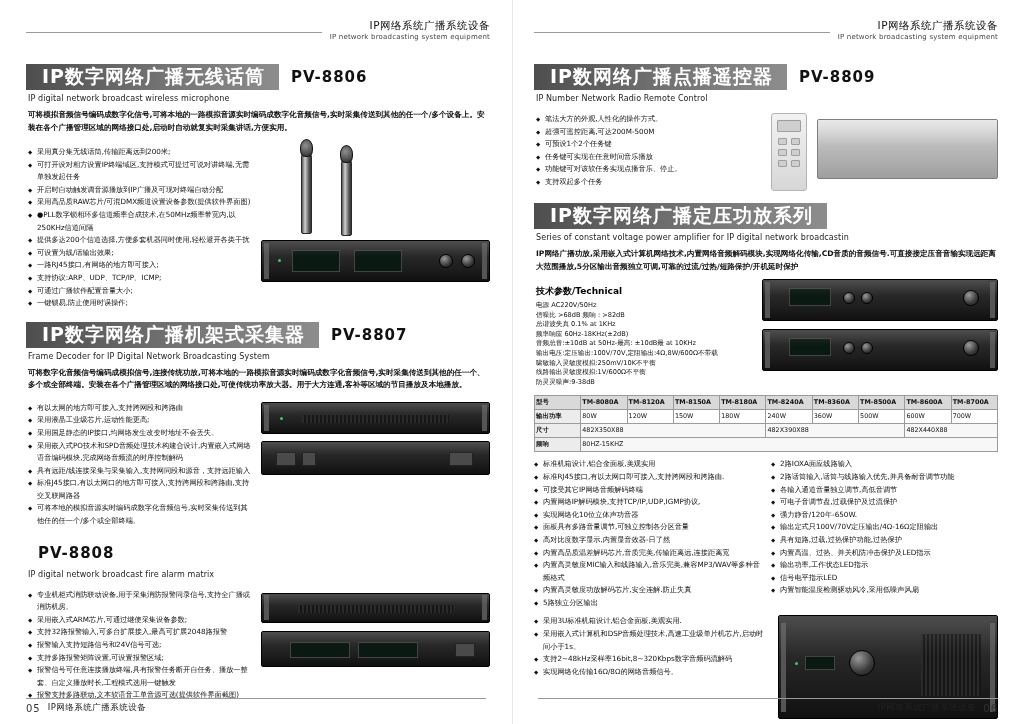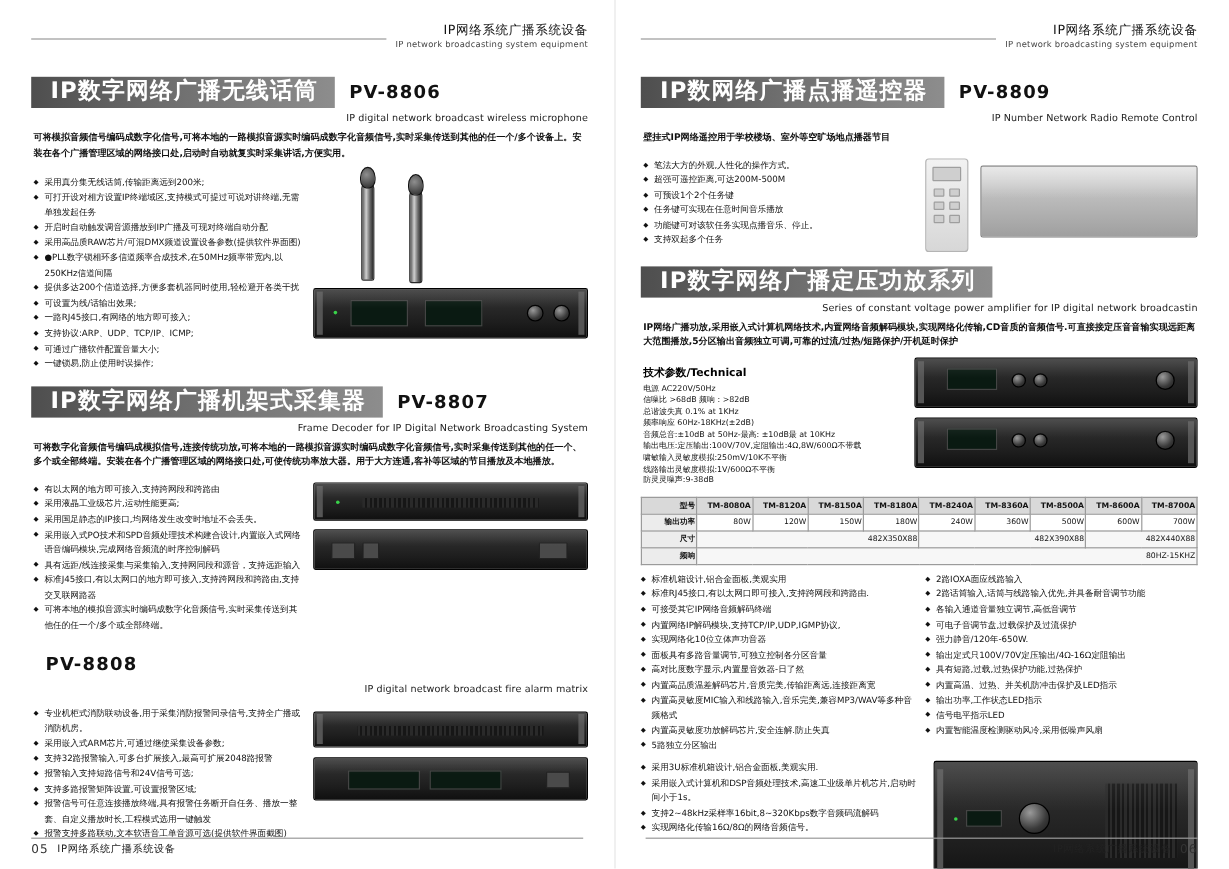--- a/index.html
+++ b/index.html
@@ -49,21 +49,21 @@
     height: 26px;
     line-height: 19px;
     white-space: nowrap;
   }
   .titlebar .model {
     font-size: 15px; font-weight: bold; color: #111;
     margin-left: 12px; letter-spacing: 1px;
     font-family: "DejaVu Sans", "Liberation Sans", sans-serif;
   }
   .sub-en {
-    font-size: 8px; color: #222; margin: 4px 0 0 2px; letter-spacing: .1px; text-align: right;
+    font-size: 8px; color: #222; margin: 4px 0 0 2px; letter-spacing: .1px;
   }
   .para {
     font-size: 7.6px; color: #111; line-height: 12.5px;
     margin: 6px 0 0 2px; font-weight: bold;
   }
 
   .bullets { margin: 7px 0 0 2px; }
   .bullets li {
     list-style: none;
     font-size: 7.2px; color: #111;
@@ -118,21 +118,21 @@
   
   table.spec {
     border-collapse: collapse; width: 100%;
     font-size: 6.4px; color: #111;
     margin-top: 8px;
     table-layout: fixed;
   }
   table.spec td, table.spec th {
     border: 1px solid #9b9b9b;
     padding: 2px 1px;
-    text-align: right;
+    text-align: left;
     line-height: 9px;
     font-weight: normal;
   }
   table.spec tr.hdr td { background: #d9d9d9; font-weight: bold; }
   table.spec td.label { background: #ececec; font-weight: bold; }
   table.spec td.wide { background: #f7f7f7; }
 
   .tech-head { font-size: 9px; font-weight: bold; margin: 8px 0 3px 2px; }
   .tech-lines { font-size: 6.6px; line-height: 9.6px; color: #111; margin-left: 2px; }
 
@@ -304,21 +304,20 @@
           <div class="hdr-en">IP network broadcasting system equipment</div>
         </div>
       </div>
 
       <div>
         <div class="titlebar">
           <div class="bar">IP数网络广播点播遥控器</div>
           <div class="model">PV-8809</div>
         </div>
         <div class="sub-en">IP Number Network Radio  Remote Control</div>
-        <div class="para">壁挂式IP网络遥控用于学校楼场、室外等空旷场地点播器节目</div>
 
         <div style="display:flex; gap:10px; margin-top:4px;">
           <ul class="bullets" style="width:225px; padding:0; margin:6px 0 0 2px;">
             <li>笔法大方的外观,人性化的操作方式。</li>
             <li>超强可遥控距离,可达200M-500M</li>
             <li>可预设1个2个任务键</li>
             <li>任务键可实现在任意时间音乐播放</li>
             <li>功能键可对该软任务实现点播音乐、停止。</li>
             <li>支持双起多个任务</li>
           </ul>

